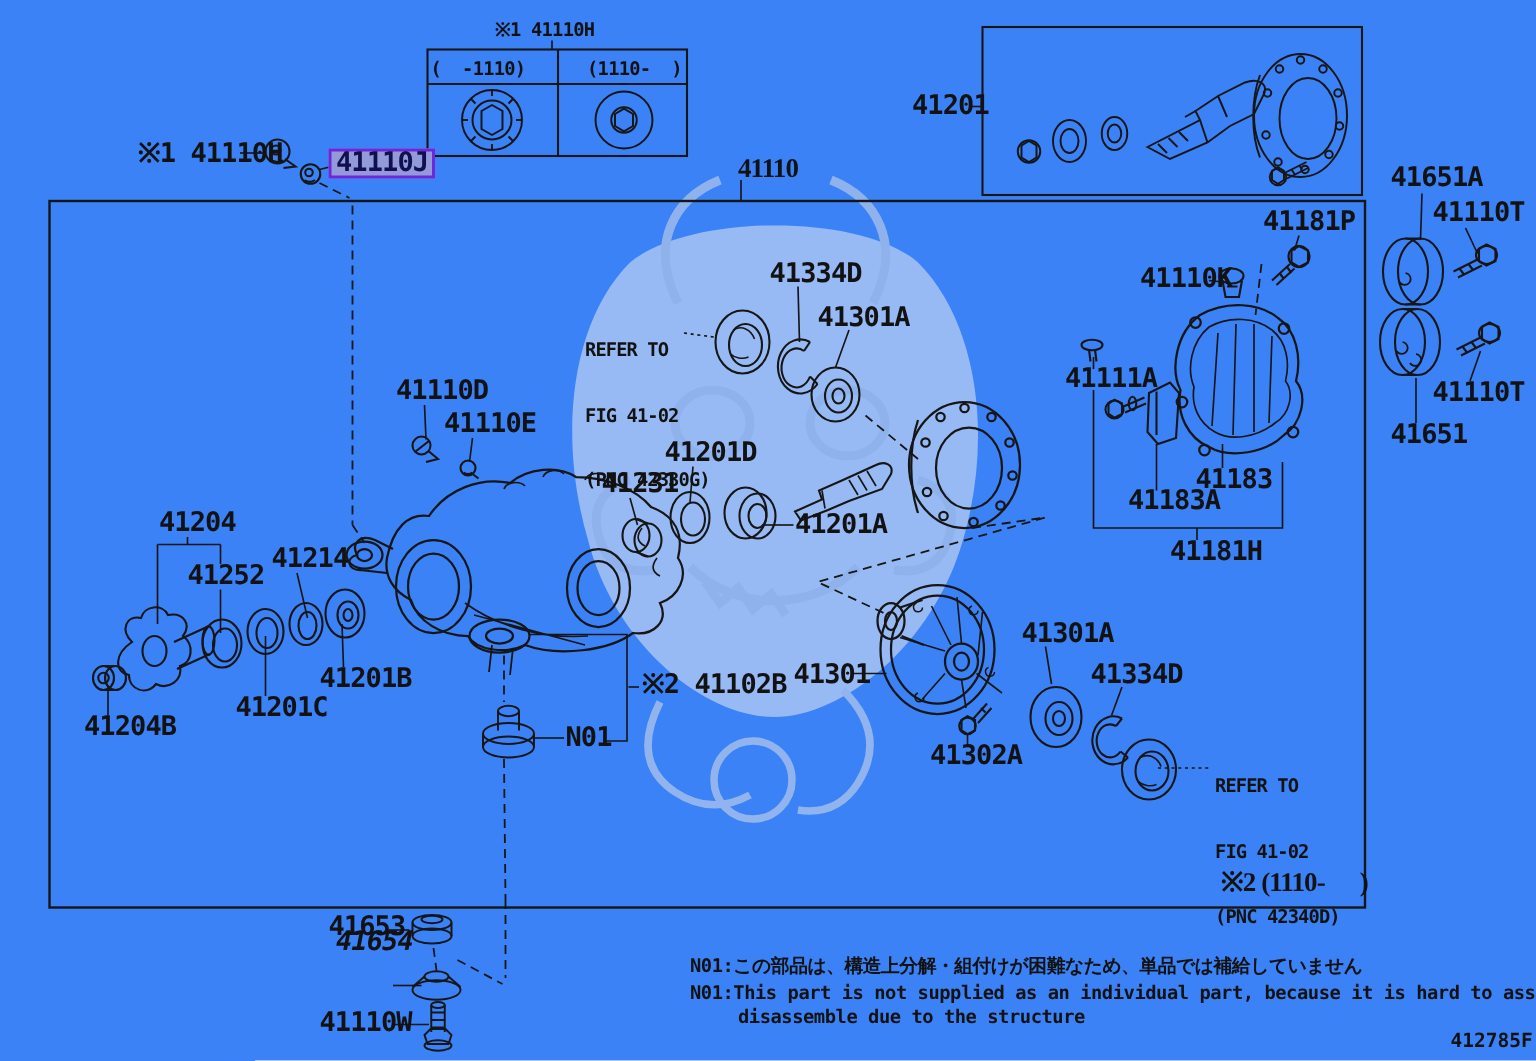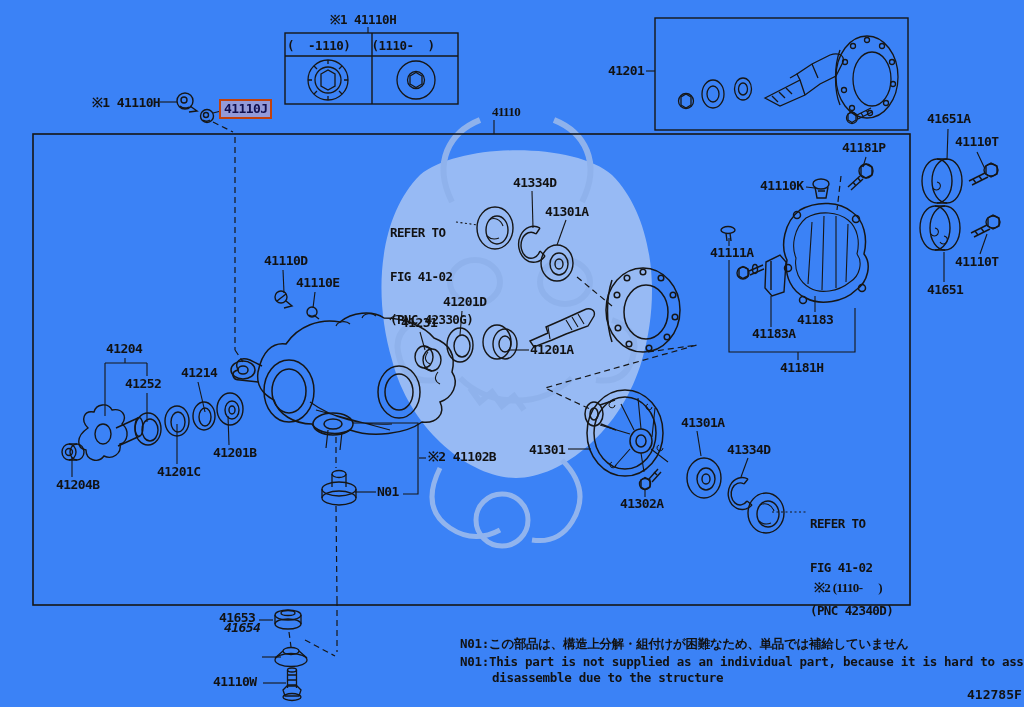--- a/index.html
+++ b/index.html
@@ -1,21 +1,21 @@
 <!DOCTYPE html>
 <html><head>
 <meta charset="utf-8">
 <style>
   html,body{margin:0;padding:0;background:#ffffff;}
   .stage{position:relative;width:1024px;height:707px;background:#3b82f6;overflow:hidden;
          font-family:"DejaVu Sans Mono","Liberation Mono",monospace;}
   svg.art{position:absolute;left:0;top:0;}
-  .lbl{position:absolute;font-weight:bold;font-size:13px;line-height:14px;
+  .lbl{position:absolute;font-weight:bold;font-size:18px;line-height:14px;
        letter-spacing:-0.6px;color:#121212;white-space:pre;}
-  .lbl.hl{background:#939ad9;border:2px solid #c2410c;padding:1px 3px;color:#10104f;}
+  .lbl.hl{background:#939ad9;border:2px solid #6d28d9;padding:1px 3px;color:#10104f;}
   .refer{position:absolute;font-weight:bold;font-size:12.5px;line-height:14.5px;
          letter-spacing:-0.6px;color:#121212;white-space:pre;}
   .hdr{position:absolute;font-weight:bold;font-size:12.5px;letter-spacing:-0.5px;
        color:#121212;text-align:center;white-space:pre;}
   .note{position:absolute;font-weight:bold;font-size:12.5px;letter-spacing:-0.3px;
         color:#121212;white-space:pre;}
   .docnum{position:absolute;font-weight:bold;font-size:13px;color:#121212;}
 </style>
 </head>
 <body>
@@ -365,21 +365,21 @@
   </g>
   <g fill="none" stroke="#161616" stroke-width="1.4">
     <ellipse cx="766" cy="513" rx="18" ry="20"></ellipse>
         <ellipse cx="768" cy="514" rx="11" ry="13"></ellipse>
     <path d="M760,505 a10,11 0 0 1 14,6 M759,521 a10,8 0 0 0 12,2" stroke-width="1.1"></path>
   </g>
 </svg>
 
   <div class="hdr" style="left:330px;top:11px;">※1 41110H</div>
   <div class="hdr" style="left:287px;top:38px;width:61px;">(  -1110)</div>
-  <div class="hdr" style="left:370px;top:38px;width:66px;">(1110-  )</div>
+  <div class="hdr" style="left:390px;top:38px;width:66px;">(1110-  )</div>
 
   <div class="lbl" style="left:92px;top:96px;">※1 41110H</div>
   <div class="lbl hl" style="left:219px;top:99px;">41110J</div>
   <div class="lbl" style="left:492px;top:105px;font-family:Liberation Serif, serif;">41110</div>
   <div class="lbl" style="left:608px;top:64px;">41201</div>
   <div class="lbl" style="left:927px;top:112px;">41651A</div>
   <div class="lbl" style="left:955px;top:135px;">41110T</div>
   <div class="lbl" style="left:955px;top:255px;">41110T</div>
   <div class="lbl" style="left:927px;top:283px;">41651</div>
   <div class="lbl" style="left:842px;top:141px;">41181P</div>

